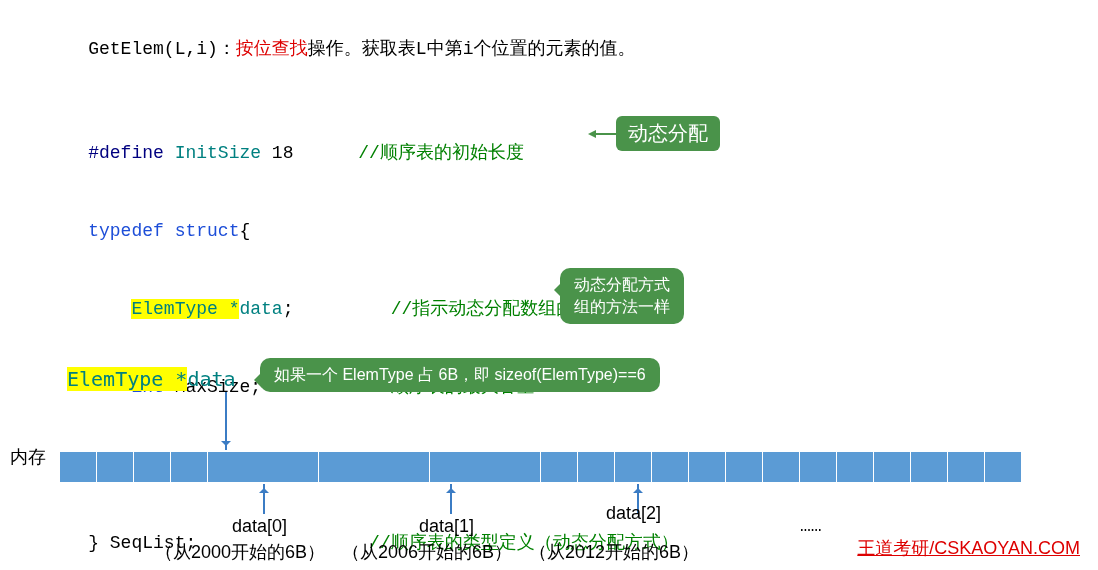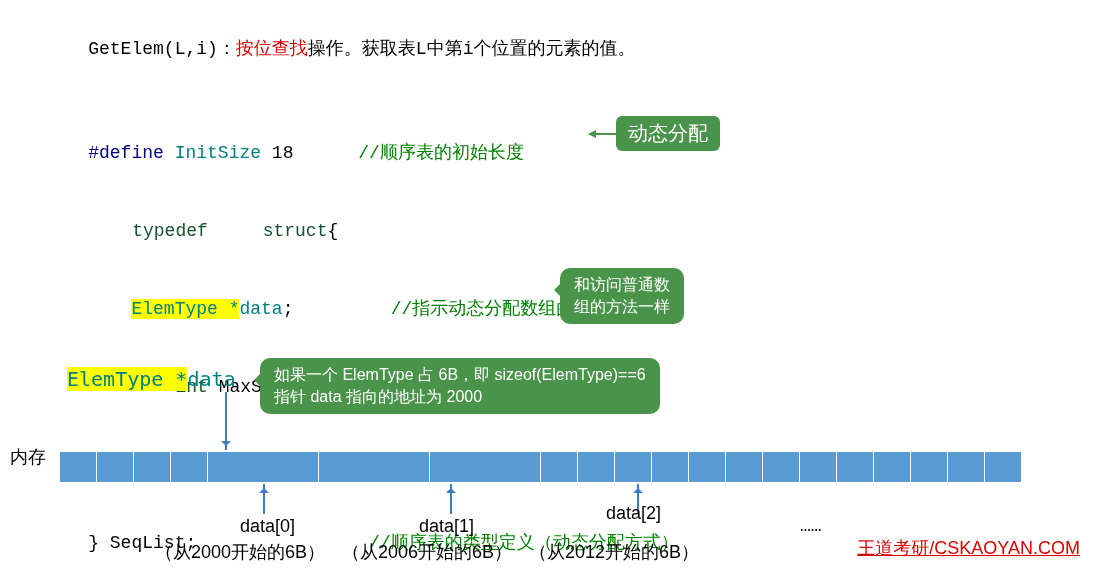--- a/index.html
+++ b/index.html
@@ -1,21 +1,21 @@
 <!DOCTYPE html>
 <html><head>
 <meta charset="utf-8">
 <style>
   * { margin:0; padding:0; box-sizing:border-box; }
   body { font-family:"Consolas","Courier New",monospace; background:#fff; width:1098px; height:570px; position:relative; font-size:18px; }
   .content { padding:10px 20px 10px 45px; }
   .line { white-space:pre; line-height:26px; }
   .black { color:#000; }
   .red { color:#d00; }
-  .blue { color:#14532d;margin-left:44px; }
+  .blue { color:#1d4ed8; }
   .darkcyan { color:#008080; }
   .green { color:#008000;text-align:right; }
   .purple { color:#000080; }
   .hl { background:#ffff00; }
   .badge {
     display:inline-block; background:#4a934a; color:#fff;
     border-radius:6px; padding:4px 12px; font-family:"Microsoft YaHei",sans-serif;
     font-size:20px; position:absolute;
   }
   .speech {
@@ -72,32 +72,31 @@
 <div class="badge" style="left:616px; top:116px;">
   <span>动态分配</span>
 </div>
 
 <svg style="position:absolute; left:588px; top:128px;" width="28" height="12">
   <line x1="28" y1="6" x2="6" y2="6" stroke="#4a934a" stroke-width="2"></line>
   <polygon points="0,6 8,2 8,10" fill="#4a934a"></polygon>
 </svg>
 
 <div class="speech" style="left:560px; top:268px;">
-  <div>和访问普通数</div>
+  <div>动态分配方式</div>
   <div>组的方法一样</div>
 </div>
 
 <div class="ptrlabel" style="left:67px; top:367px;">
   <span class="hl darkcyan">ElemType *</span><span class="darkcyan">data</span>
 </div>
 <div class="ptrarrow" style="left:225px; top:392px;"></div>
 
 <div class="speech" style="left:260px; top:358px;">
   <div>如果一个 ElemType 占 6B，即 sizeof(ElemType)==6</div>
-  <div>指针 data 指向的地址为 2000</div>
 </div>
 
 <div class="memlabel" style="left:10px; top:445px;">内存</div>
 
 <div class="memrow">
   <div class="cell"></div>
     <div class="cell"></div>
     <div class="cell"></div>
     <div class="cell"></div>
   <div class="cell g3"></div>
@@ -115,21 +114,21 @@
     <div class="cell"></div>
     <div class="cell"></div>
     <div class="cell"></div>
   <div class="cell"></div>
 </div>
 
 <div class="arrow" style="left:263px; top:484px;"></div>
 <div class="arrow" style="left:450px; top:484px;"></div>
 <div class="arrow" style="left:637px; top:484px;"></div>
 
-<div class="below" style="left:232px; top:516px;margin-left:8px;">data[0]</div>
+<div class="below" style="left:232px; top:516px;">data[0]</div>
 <div class="below" style="left:419px; top:516px;">data[1]</div>
 <div class="below" style="left:606px; top:503px;">data[2]</div>
 <div class="ellipsis" style="left:800px; top:516px;">……</div>
 
 <div class="below" style="left:155px; top:540px;">（从2000开始的6B）</div>
 <div class="below" style="left:342px; top:540px;">（从2006开始的6B）</div>
 <div class="below" style="left:529px; top:540px;">（从2012开始的6B）</div>
 
 <div class="watermark">王道考研/CSKAOYAN.COM</div>
 

